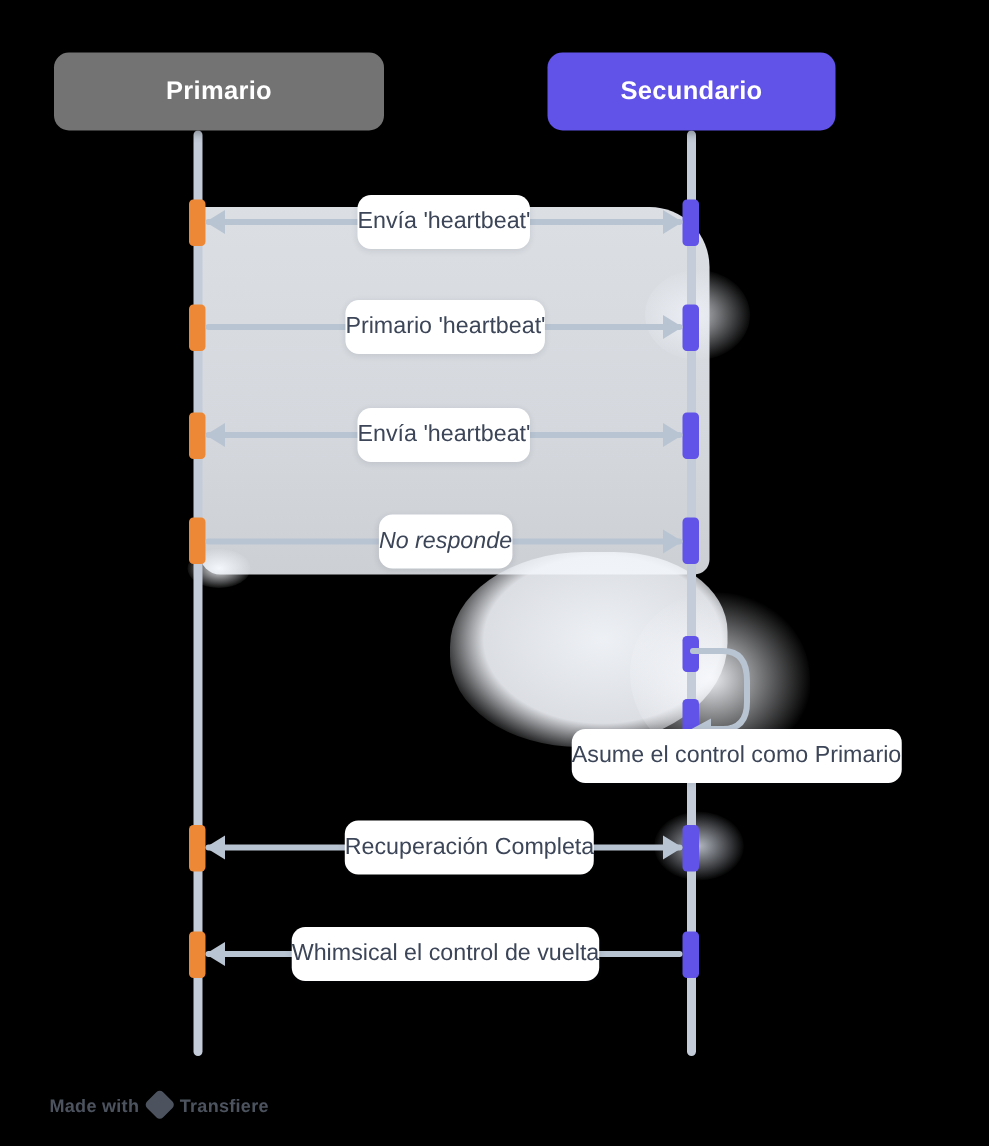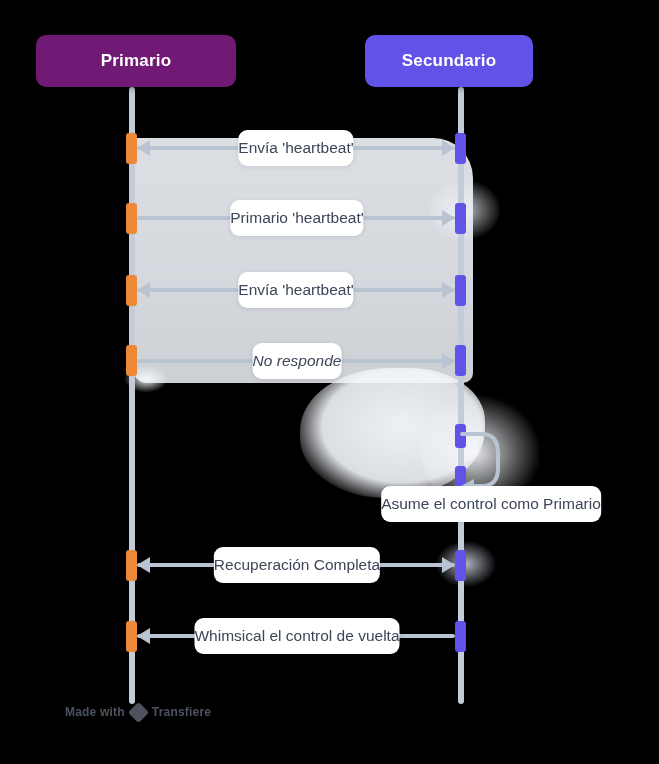--- a/index.html
+++ b/index.html
@@ -32,27 +32,27 @@
   .participant .p-label {
     color: #ffffff;
     font-size: 17px;
     font-weight: 600;
     letter-spacing: 0.2px;
     white-space: nowrap;
   }
   #participant-primary {
     left: 36px;
     top: 35px;
-    width: 200px;
-    background: #701a75;
+    width: 220px;
+    background: #737373;
   }
   #participant-secondary {
     left: 365px;
     top: 35px;
-    width: 168px;
+    width: 192px;
     background: #6152E8;
   }
 
   
   .lifeline {
     position: absolute;
     width: 6px;
     border-radius: 3px;
     background: #C3CCD8;
     top: 87px;
@@ -178,26 +178,25 @@
     background: radial-gradient(ellipse at 45% 50%,
         rgba(238,242,248,0.85) 0%,
         rgba(238,242,248,0.0) 74%);
     border-radius: 50%;
   }
 
   
   #watermark {
     position: absolute;
     left: 33px;
-    top: 705px;
+    top: 729px;
     display: flex;
-    align-items: flex-start;
+    align-items: center;
     gap: 6px;
     opacity: 0.62;
-    margin-left: 32px;
   }
   #watermark .wm-text {
     color: #7B8799;
     font-size: 12px;
     font-weight: 700;
     letter-spacing: 0.2px;
   }
   #watermark .wm-logo {
     width: 15px;
     height: 15px;
@@ -260,21 +259,21 @@
     <path d="M 6 10 L 26 10 Q 42 10 42 30 L 42 44 Q 42 62 26 62 L 14 62" fill="none" stroke="#B9C4D2" stroke-width="4" stroke-linecap="round"></path>
     <polygon points="18,55 18,69 5,62" fill="#B9C4D2"></polygon>
   </svg>
 
   <div id="labels-layer">
       <div class="msg-label" style="left: 296px; top: 130px;">Envía 'heartbeat'</div>
       <div class="msg-label" style="left: 297px; top: 200px;">Primario 'heartbeat'</div>
       <div class="msg-label" style="left: 296px; top: 272px;">Envía 'heartbeat'</div>
       <div class="msg-label" style="left: 297px; top: 343px; font-style: italic;">No responde</div>
       <div class="msg-label" style="left: 491px; top: 445px; margin-top: 41px;">Asume el control como Primario</div>
-      <div class="msg-label" style="left: 297px; top: 547px; text-align: right;">Recuperación Completa</div>
+      <div class="msg-label" style="left: 313px; top: 547px; text-align: right;">Recuperación Completa</div>
       <div class="msg-label" style="left: 297px; top: 618px;">Whimsical el control de vuelta</div>
     </div>
 
   <div class="participant" id="participant-primary">
     <span class="p-label">Primario</span>
   </div>
   <div class="participant" id="participant-secondary">
     <span class="p-label">Secundario</span>
   </div>
 

